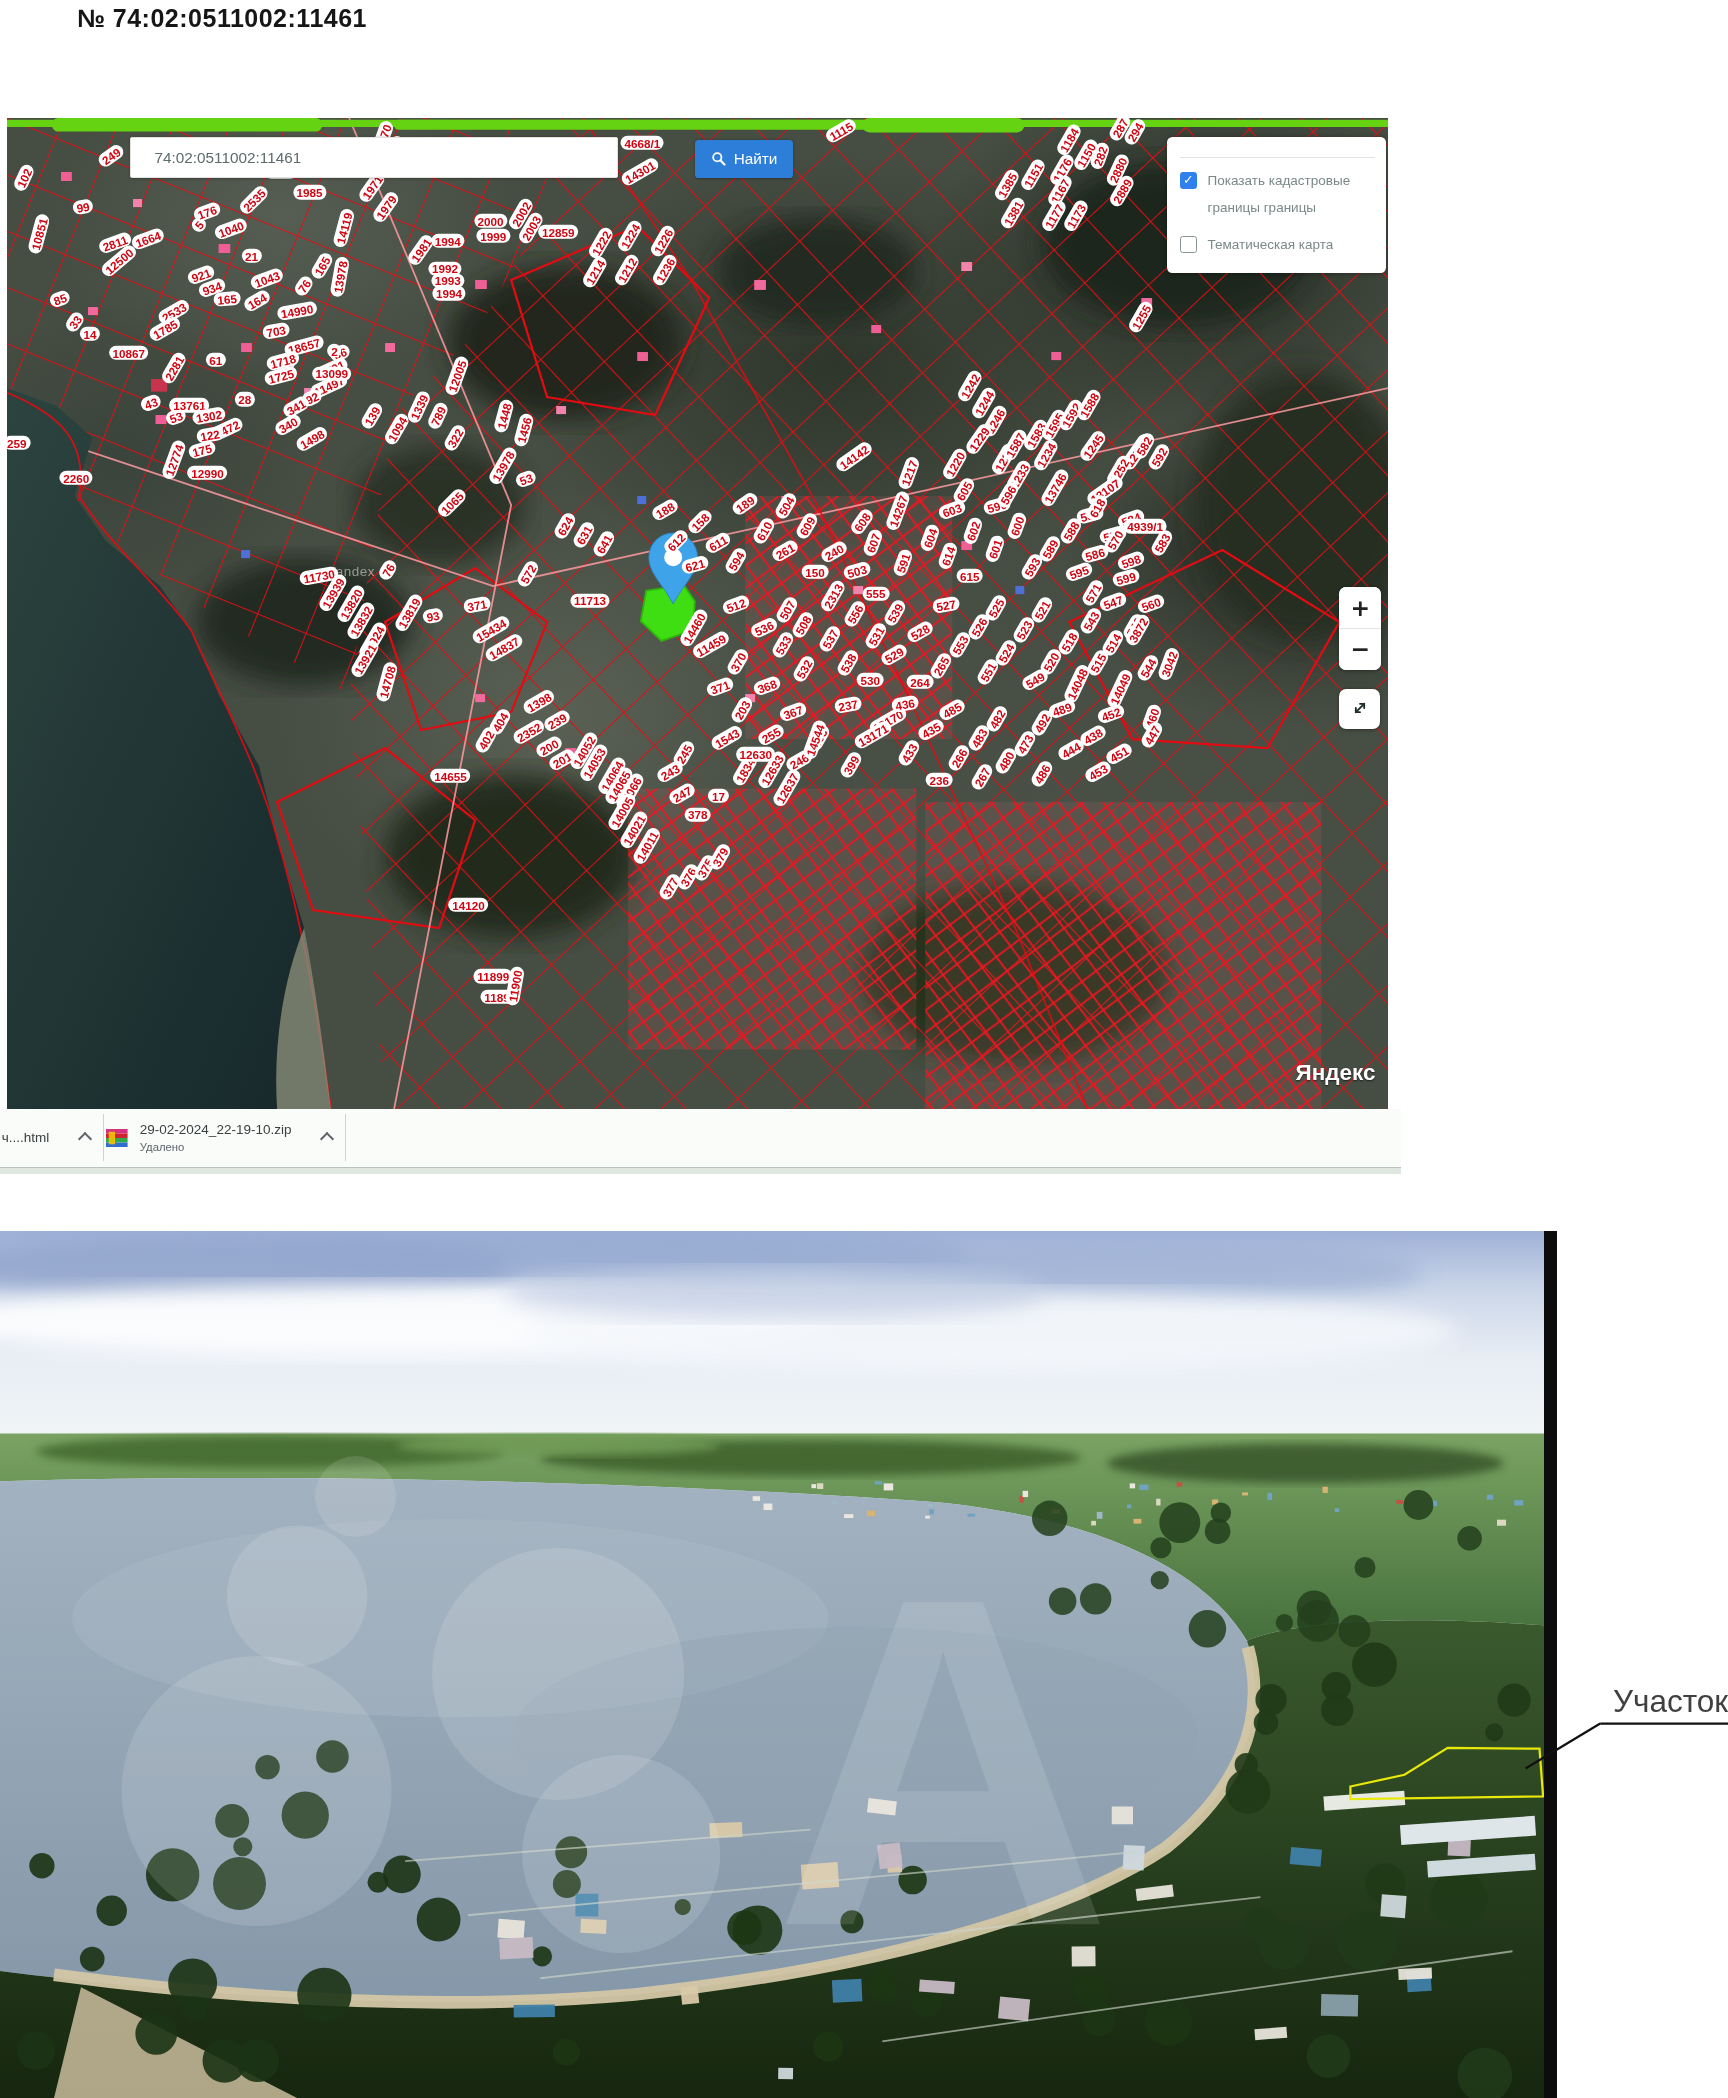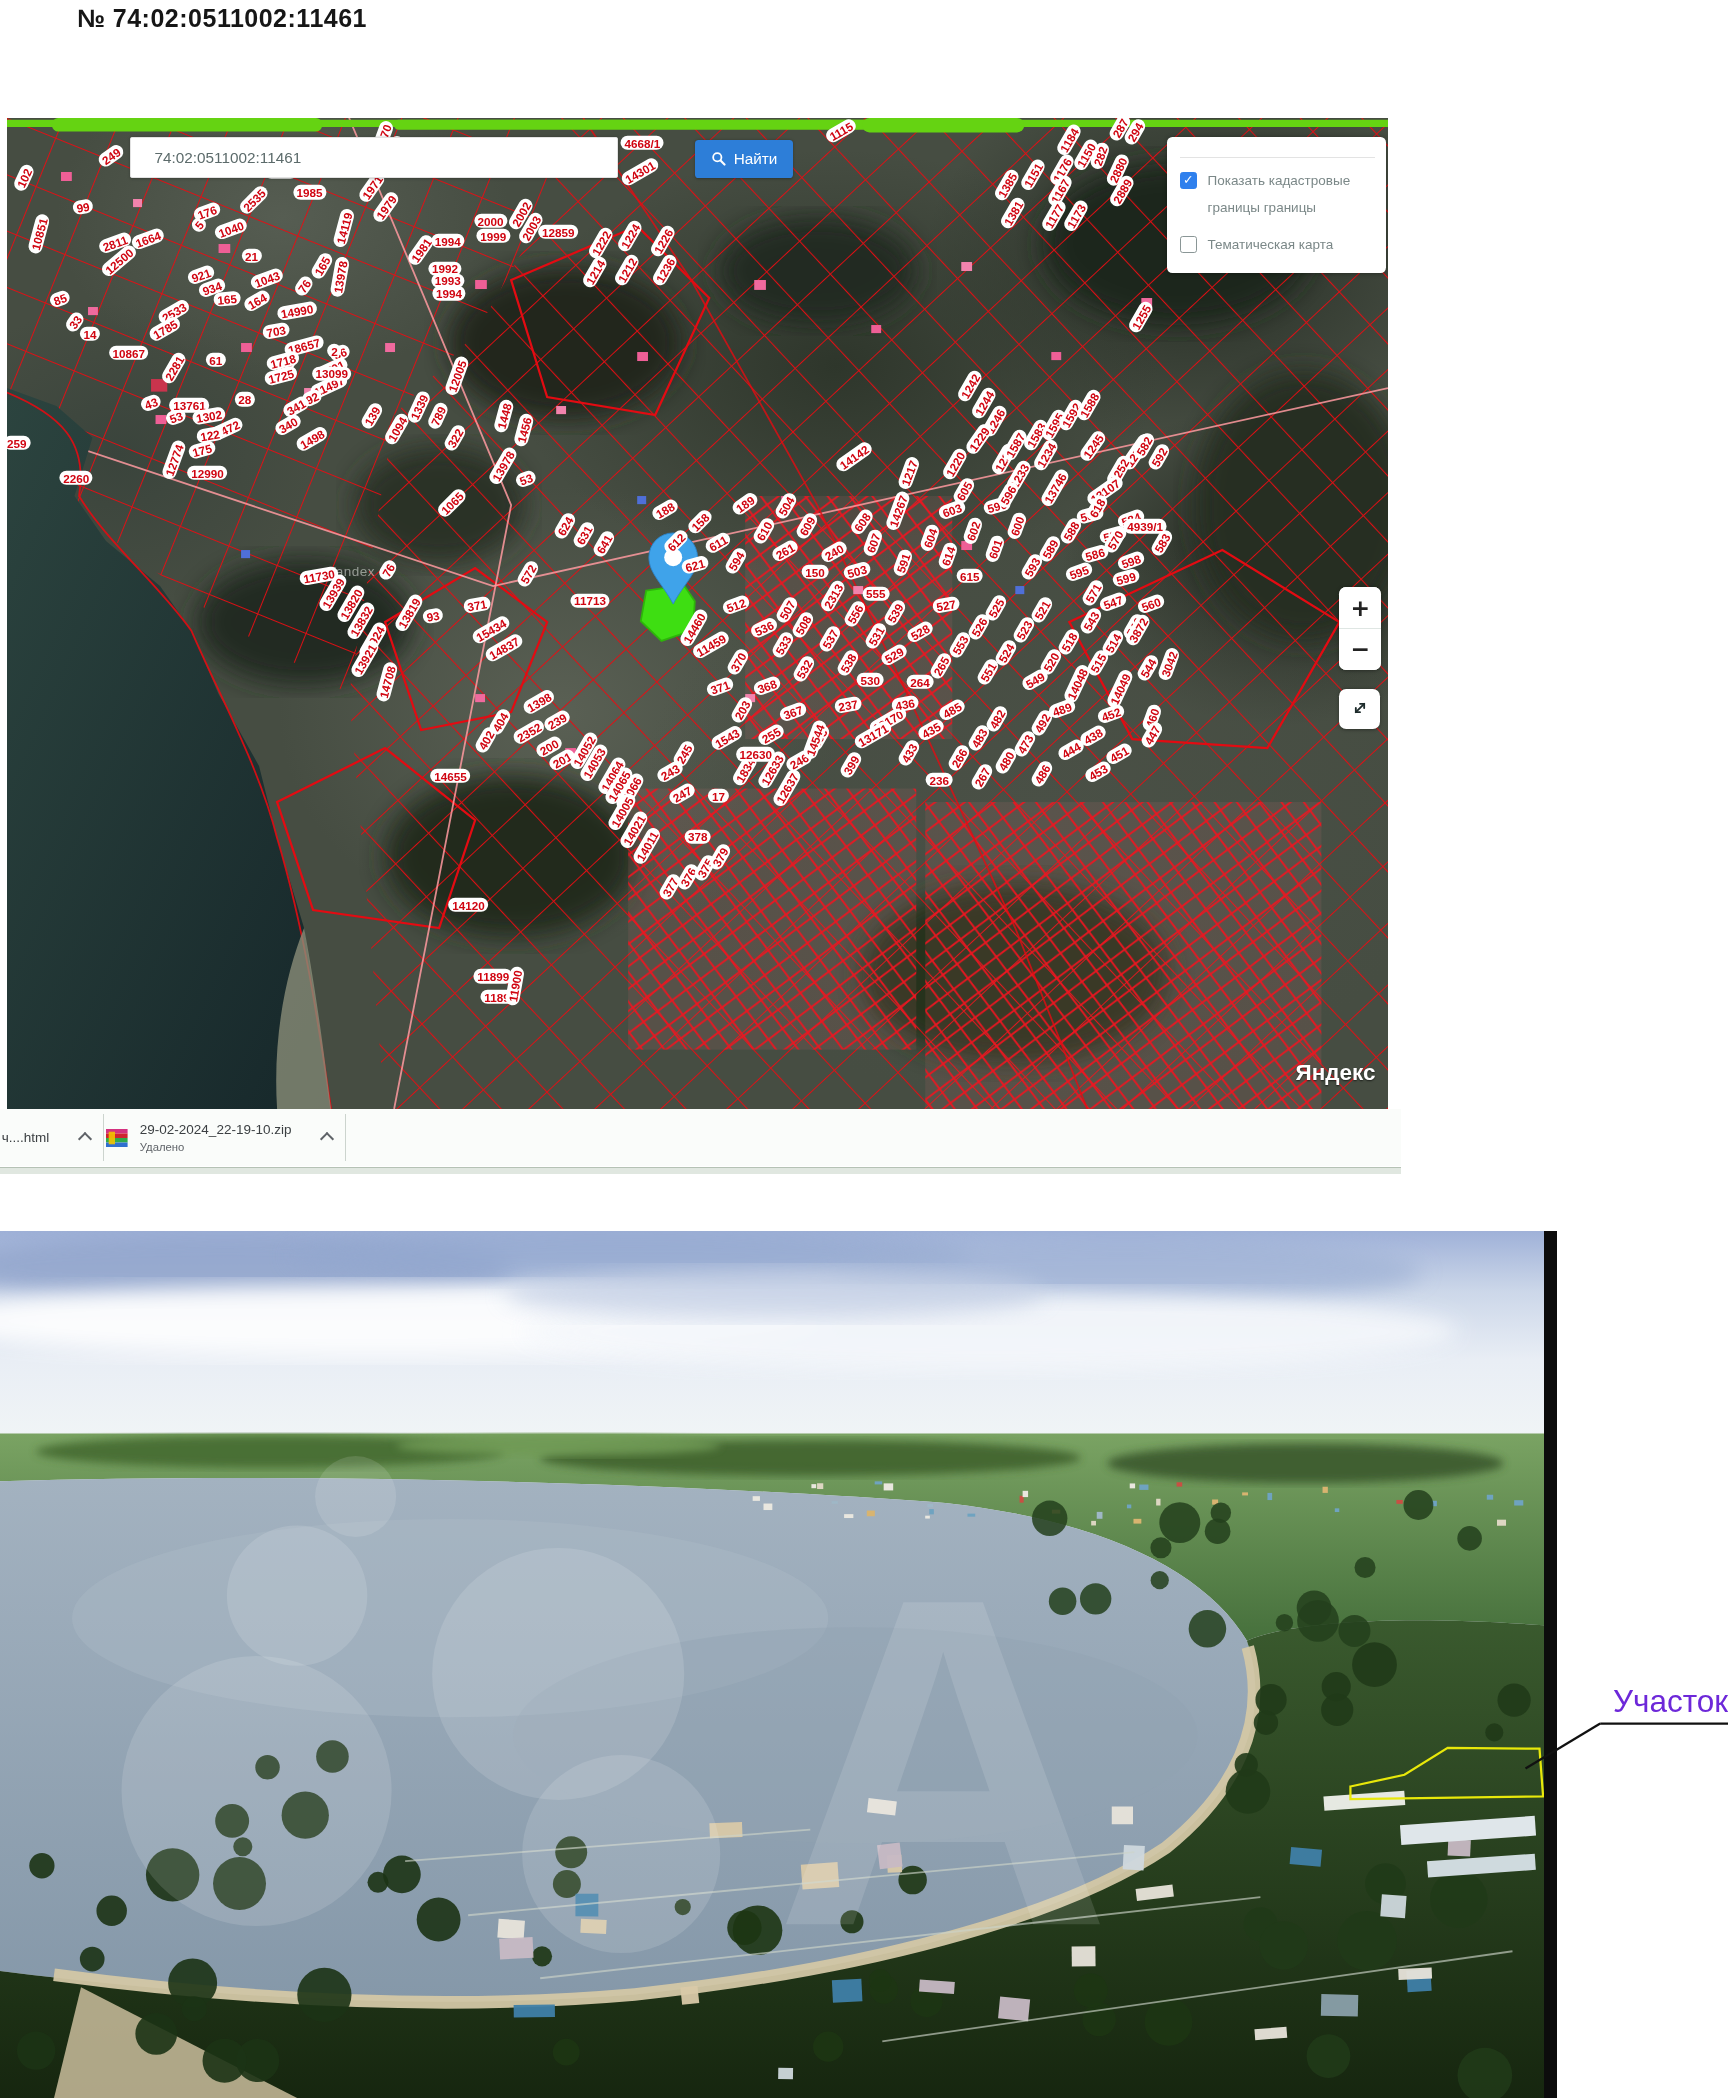--- a/index.html
+++ b/index.html
@@ -69,21 +69,21 @@
   .chev{width:10px;height:10px;border-left:2.3px solid #5f6368;border-top:2.3px solid #5f6368;
         transform:rotate(45deg);margin:3.6px 0 0 31px;cursor:pointer;flex:0 0 auto;}
   .dl-sep{width:0.9px;background:#ccd4ce;margin:5.4px 0;}
   .graystrip{position:absolute;left:0;top:1167px;width:1401px;height:7.2px;background:#e0e7e0;border-top:1.8px solid #b5c2b5;z-index:3;}
 
   
   .photo{position:absolute;left:0;top:1231px;width:1544px;height:867px;overflow:hidden;background:#dfe7ee;}
   .photo svg{display:block;}
   .blackbar{position:absolute;left:1544px;top:1231px;width:12.6px;height:867px;background:#0c0c0c;}
   .callout{position:absolute;left:1485px;top:1701px;width:243px;height:90px;z-index:8;}
-  .annot{position:absolute;left:1613px;top:1683px;z-index:8;color:#6d28d9;font-size:31.5px;}
+  .annot{position:absolute;left:1613px;top:1683px;z-index:8;color:#404040;font-size:31.5px;}
 </style>
 </head>
 <body>
 
 <div class="canvas">
 
   <div class="page-title">№ 74:02:0511002:11461</div>
 
   <div class="map">
     <svg class="map-svg" viewBox="0 0 1534 1101" preserveAspectRatio="none">
@@ -425,21 +425,21 @@
         <span class="plabel" style="left: 42.5%; top: 65.1%; transform: translate(-50%, -50%) rotate(-60deg);">14053</span>
         <span class="plabel" style="left: 43.8%; top: 66.4%; transform: translate(-50%, -50%) rotate(-60deg);">14064</span>
         <span class="plabel" style="left: 44.3%; top: 67.4%; transform: translate(-50%, -50%) rotate(-60deg);">14065</span>
         <span class="plabel" style="left: 45.1%; top: 68%; transform: translate(-50%, -50%) rotate(-60deg);">14066</span>
         <span class="plabel" style="left: 44.5%; top: 70%; transform: translate(-50%, -50%) rotate(-60deg);">14005</span>
         <span class="plabel" style="left: 45.4%; top: 71.8%; transform: translate(-50%, -50%) rotate(-60deg);">14021</span>
         <span class="plabel" style="left: 46.3%; top: 73.5%; transform: translate(-50%, -50%) rotate(-60deg);">14011</span>
         <span class="plabel" style="left: 48%; top: 66%; transform: translate(-50%, -50%) rotate(-30deg);">243</span>
         <span class="plabel" style="left: 49%; top: 64.2%; transform: translate(-50%, -50%) rotate(-60deg);">245</span>
         <span class="plabel" style="left: 48.9%; top: 68.2%; transform: translate(-50%, -50%) rotate(-30deg);">247</span>
-        <span class="plabel" style="left: 50%; top: 70.3%; transform: translate(-50%, -50%) rotate(0deg); margin-top: 22px;">378</span>
+        <span class="plabel" style="left: 50%; top: 70.3%; transform: translate(-50%, -50%) rotate(0deg);">378</span>
         <span class="plabel" style="left: 51.5%; top: 68.4%; transform: translate(-50%, -50%) rotate(0deg);">17</span>
         <span class="plabel" style="left: 48%; top: 77.6%; transform: translate(-50%, -50%) rotate(-60deg);">377</span>
         <span class="plabel" style="left: 49.3%; top: 76.6%; transform: translate(-50%, -50%) rotate(-60deg);">376</span>
         <span class="plabel" style="left: 50.5%; top: 75.7%; transform: translate(-50%, -50%) rotate(-60deg);">375</span>
         <span class="plabel" style="left: 51.6%; top: 74.6%; transform: translate(-50%, -50%) rotate(-60deg);">379</span>
         <span class="plabel" style="left: 33.4%; top: 79.4%; transform: translate(-50%, -50%) rotate(0deg);">14120</span>
         <span class="plabel" style="left: 35.2%; top: 86.6%; transform: translate(-50%, -50%) rotate(0deg);">11899</span>
         <span class="plabel" style="left: 35.7%; top: 88.7%; transform: translate(-50%, -50%) rotate(0deg);">11898</span>
         <span class="plabel" style="left: 36.8%; top: 87.6%; transform: translate(-50%, -50%) rotate(-80deg);">11900</span>
         <span class="plabel" style="left: 54.2%; top: 64.2%; transform: translate(-50%, -50%) rotate(0deg);">12630</span>

